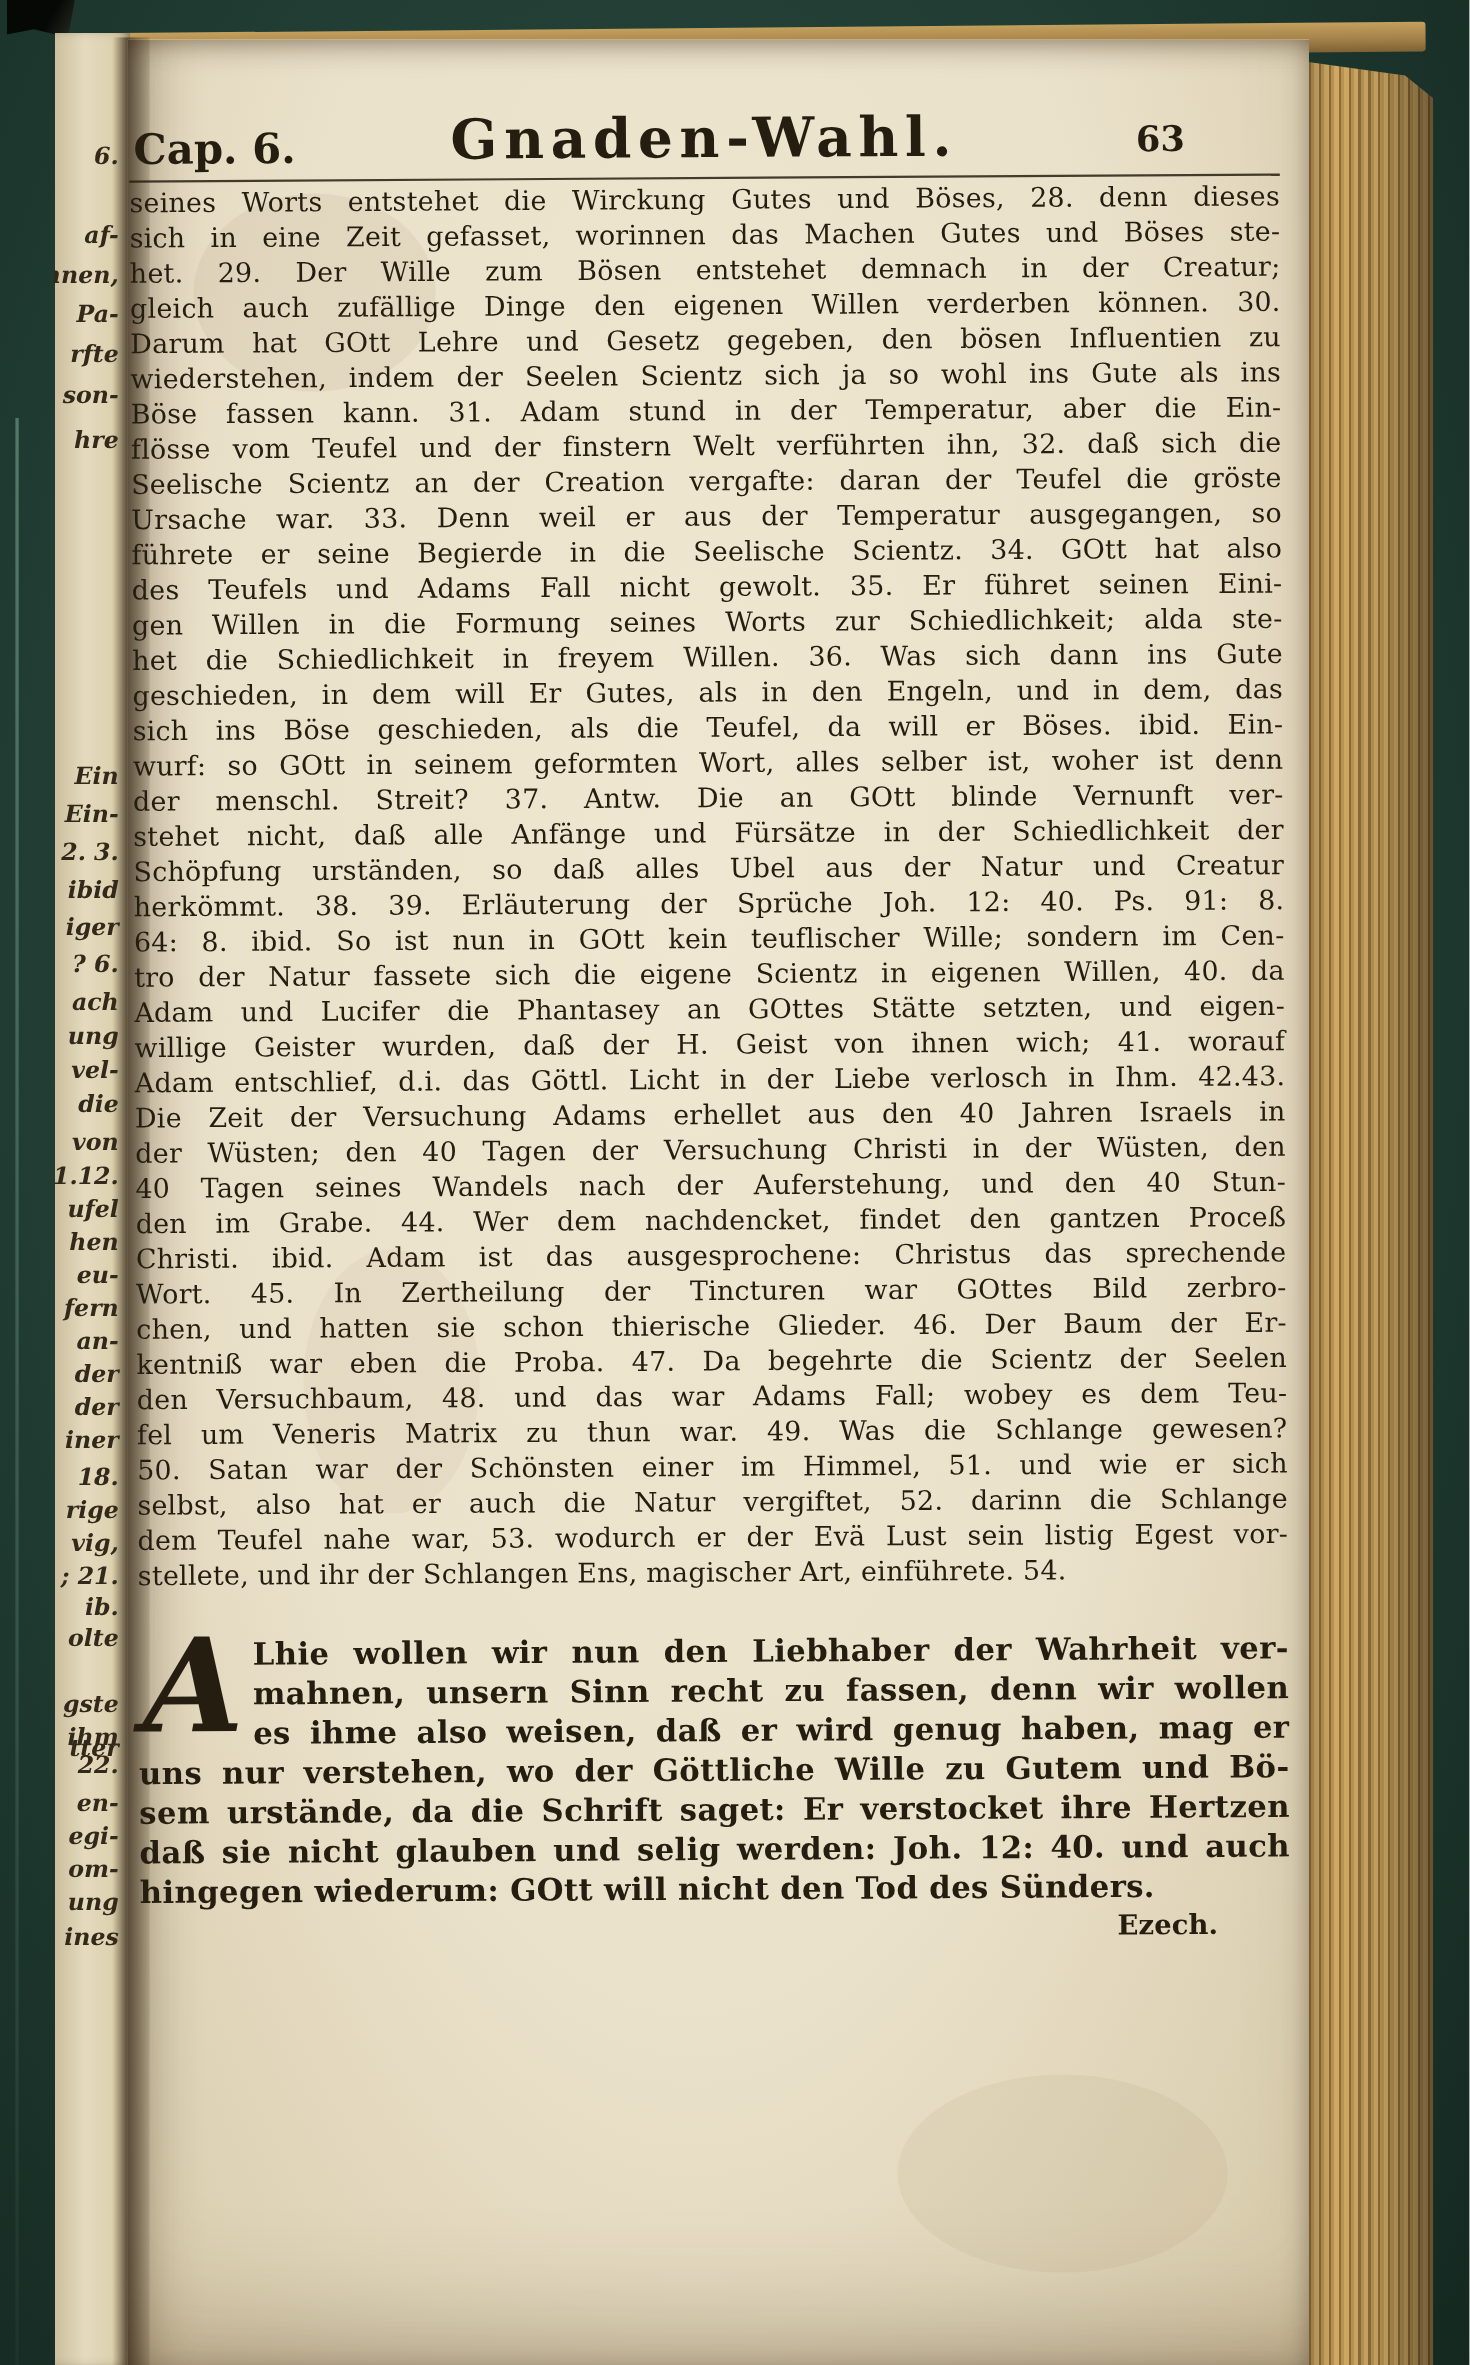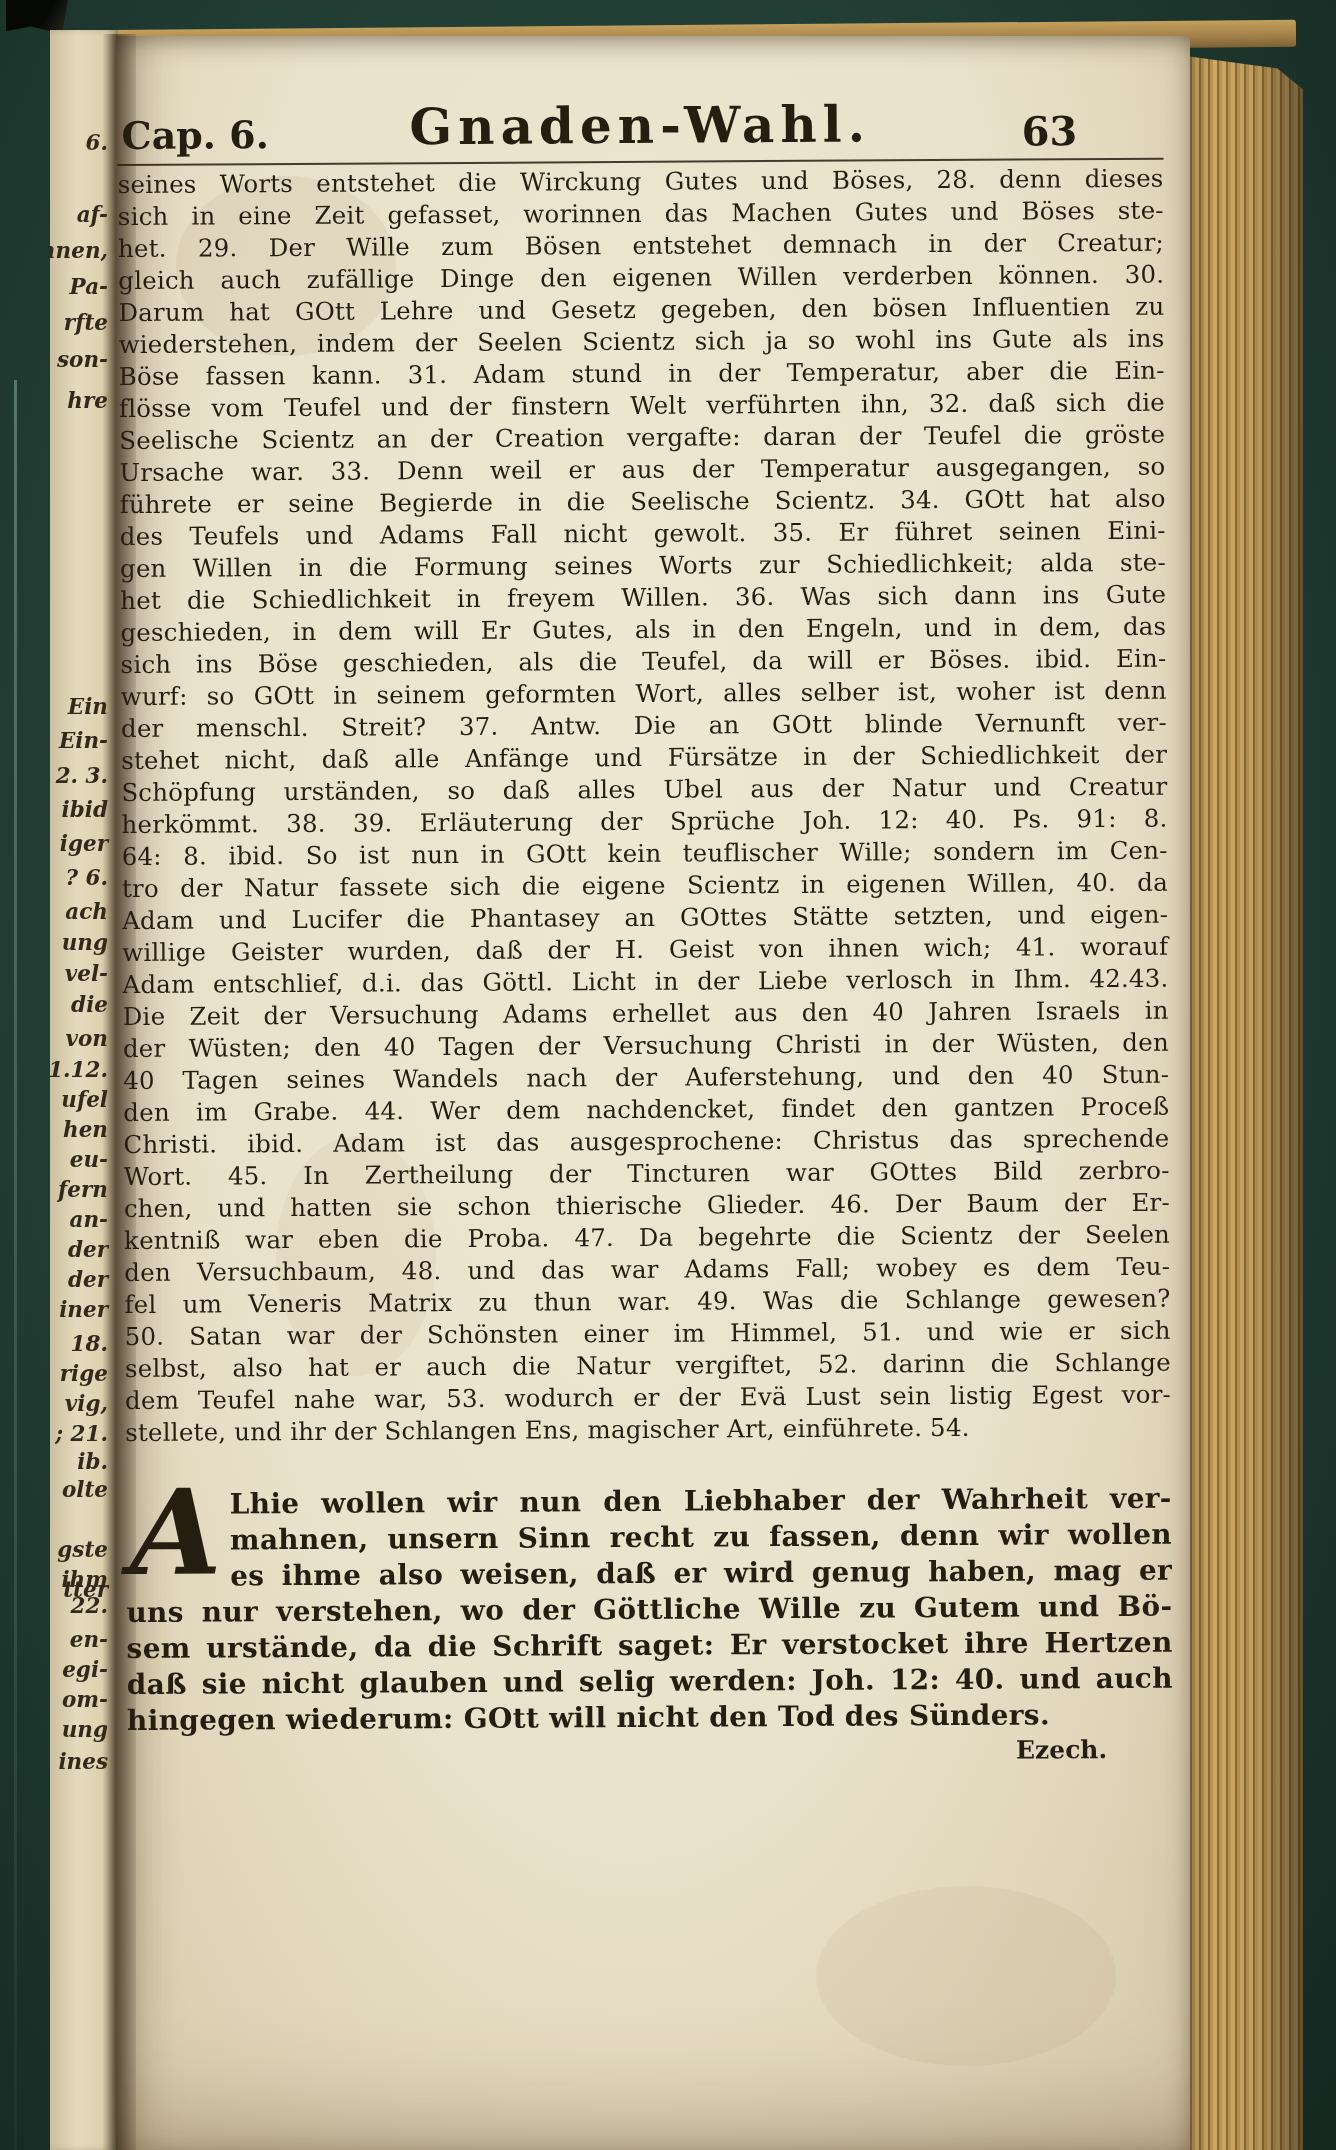--- a/index.html
+++ b/index.html
@@ -71,21 +71,21 @@
   }
 
   .content{
     position:absolute;left:0;top:0;width:1336px;height:2150px;z-index:5;
     transform:rotate(-0.35deg);transform-origin:620px 900px;
     color:var(--ink,#261d11);
   }
   .header{position:absolute;left:122px;top:98px;width:1046px;height:60px;}
   .chap{position:absolute;left:4px;top:12px;font-size:38px;font-weight:bold;}
   .title{position:absolute;left:50%;transform:translateX(-50%);top:-2px;font-size:50px;font-weight:bold;letter-spacing:6px;white-space:nowrap;}
-  .pnum{position:absolute;right:86px;top:12px;font-size:40px;font-weight:bold;}
+  .pnum{position:absolute;right:86px;top:12px;font-size:32px;font-weight:bold;}
   .rule{position:absolute;left:122px;top:161px;width:1046px;height:2px;background:var(--ink,#261d11);opacity:.85;}
 
   .summary{position:absolute;left:122px;top:166px;width:1046px;font-size:24.5px;line-height:32px;}
   .line{text-align:justify;text-align-last:justify;white-space:normal;letter-spacing:.2px;}
   .natural-end{text-align-last:left;}
 
   .para2{position:absolute;left:122px;top:1484px;width:1046px;}
   .para2-lines{font-size:28px;font-weight:bold;line-height:36px;}
   .para2-lines .line{letter-spacing:.3px;}
   .indented{padding-left:104px;}

